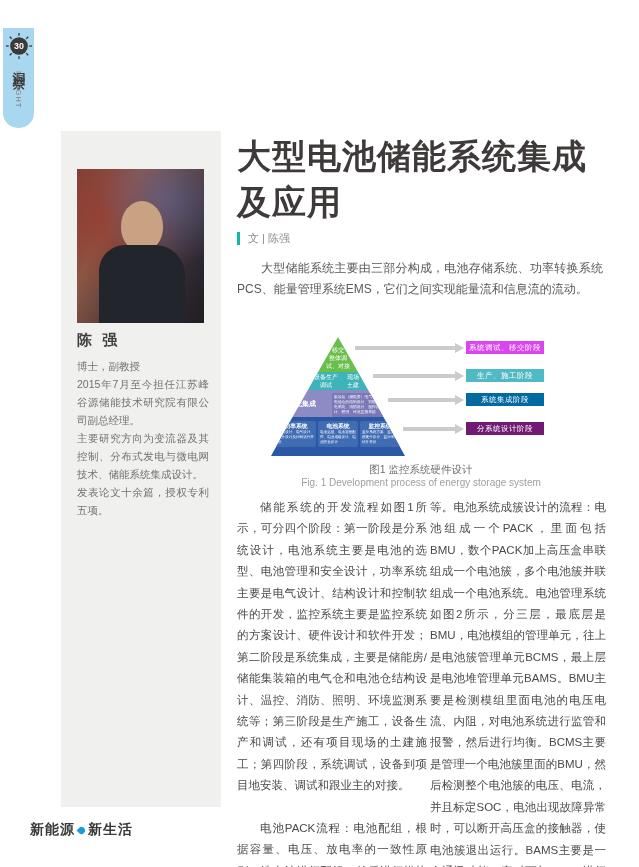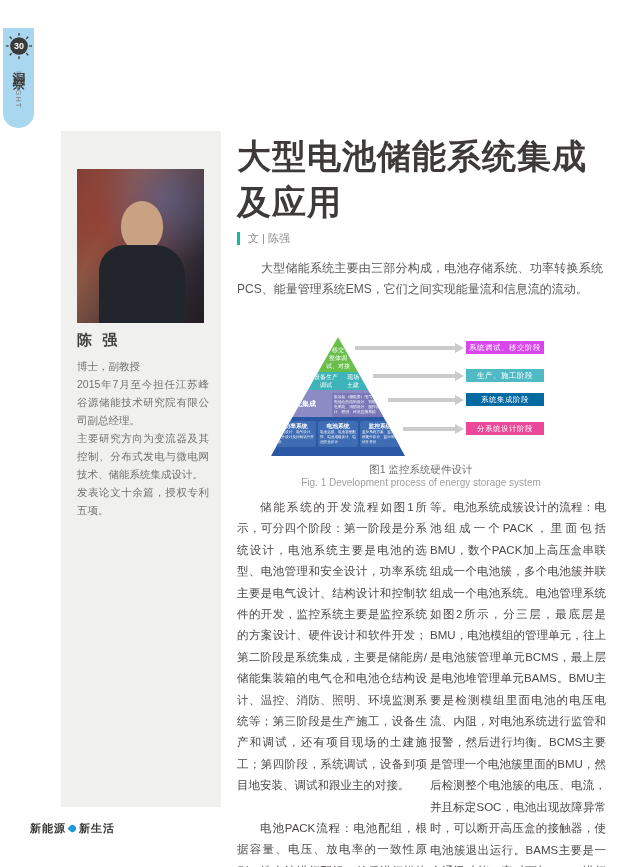--- a/index.html
+++ b/index.html
@@ -84,21 +84,21 @@
   
   .col { position:absolute; top:497px; font-size:11.5px; line-height:21.4px; color:#4c4948;
     text-align:justify; }
   .col-left { left:237px; width:190px; }
   .col-right { left:430px; width:176px; }
   .col p.indent { text-indent:2em; }
   .col p + p { margin-top:21px; }
 
   
   .footer-logo { position:absolute; left:30px; top:821px; display:flex; align-items:center; gap:3px;
-    font-size:11px; font-weight:bold; color:#3a3a39; letter-spacing:1px; }
+    font-size:14px; font-weight:bold; color:#3a3a39; letter-spacing:1px; }
   .leaf-icon { display:inline-block; width:7px; height:7px; background:#1b9cd8;
     border-radius:0 70% 70% 70%; transform:rotate(-45deg); }
 </style>
 </head>
 <body>
 
 <div class="page">
 
   <div class="corner-tab">
     <svg class="badge" viewBox="0 0 30 30">
@@ -180,21 +180,21 @@
     </div>
 
     <div class="arrow arrow-1"></div>
     <div class="arrow arrow-2"></div>
     <div class="arrow arrow-3"></div>
     <div class="arrow arrow-4"></div>
 
     <div class="stage stage-1" style="background-color: #d946ef;">系统调试、移交阶段</div>
     <div class="stage stage-2" style="background-color: rgb(79, 185, 196);">生产、施工阶段</div>
     <div class="stage stage-3" style="background-color: #0369a1;">系统集成阶段</div>
-    <div class="stage stage-4" style="background-color: #ec4899;">分系统设计阶段</div>
+    <div class="stage stage-4" style="background-color: #701a75;">分系统设计阶段</div>
   </div>
 
   <div class="caption-cn">图1 监控系统硬件设计</div>
   <div class="caption-en">Fig. 1 Development process of energy storage system</div>
 
   <div class="col col-left">
     <p class="indent">储能系统的开发流程如图1所示，可分四个阶段：第一阶段是分系统设计，电池系统主要是电池的选型、电池管理和安全设计，功率系统主要是电气设计、结构设计和控制软件的开发，监控系统主要是监控系统的方案设计、硬件设计和软件开发；第二阶段是系统集成，主要是储能房/储能集装箱的电气仓和电池仓结构设计、温控、消防、照明、环境监测系统等；第三阶段是生产施工，设备生产和调试，还有项目现场的土建施工；第四阶段，系统调试，设备到项目地安装、调试和跟业主的对接。</p>
     <p class="indent">电池PACK流程：电池配组，根据容量、电压、放电率的一致性原则，选电池进行配组，然后进行模块组装，BMU的安装，线束的连接、测试等</p>
   </div>
   <div class="col col-right">

